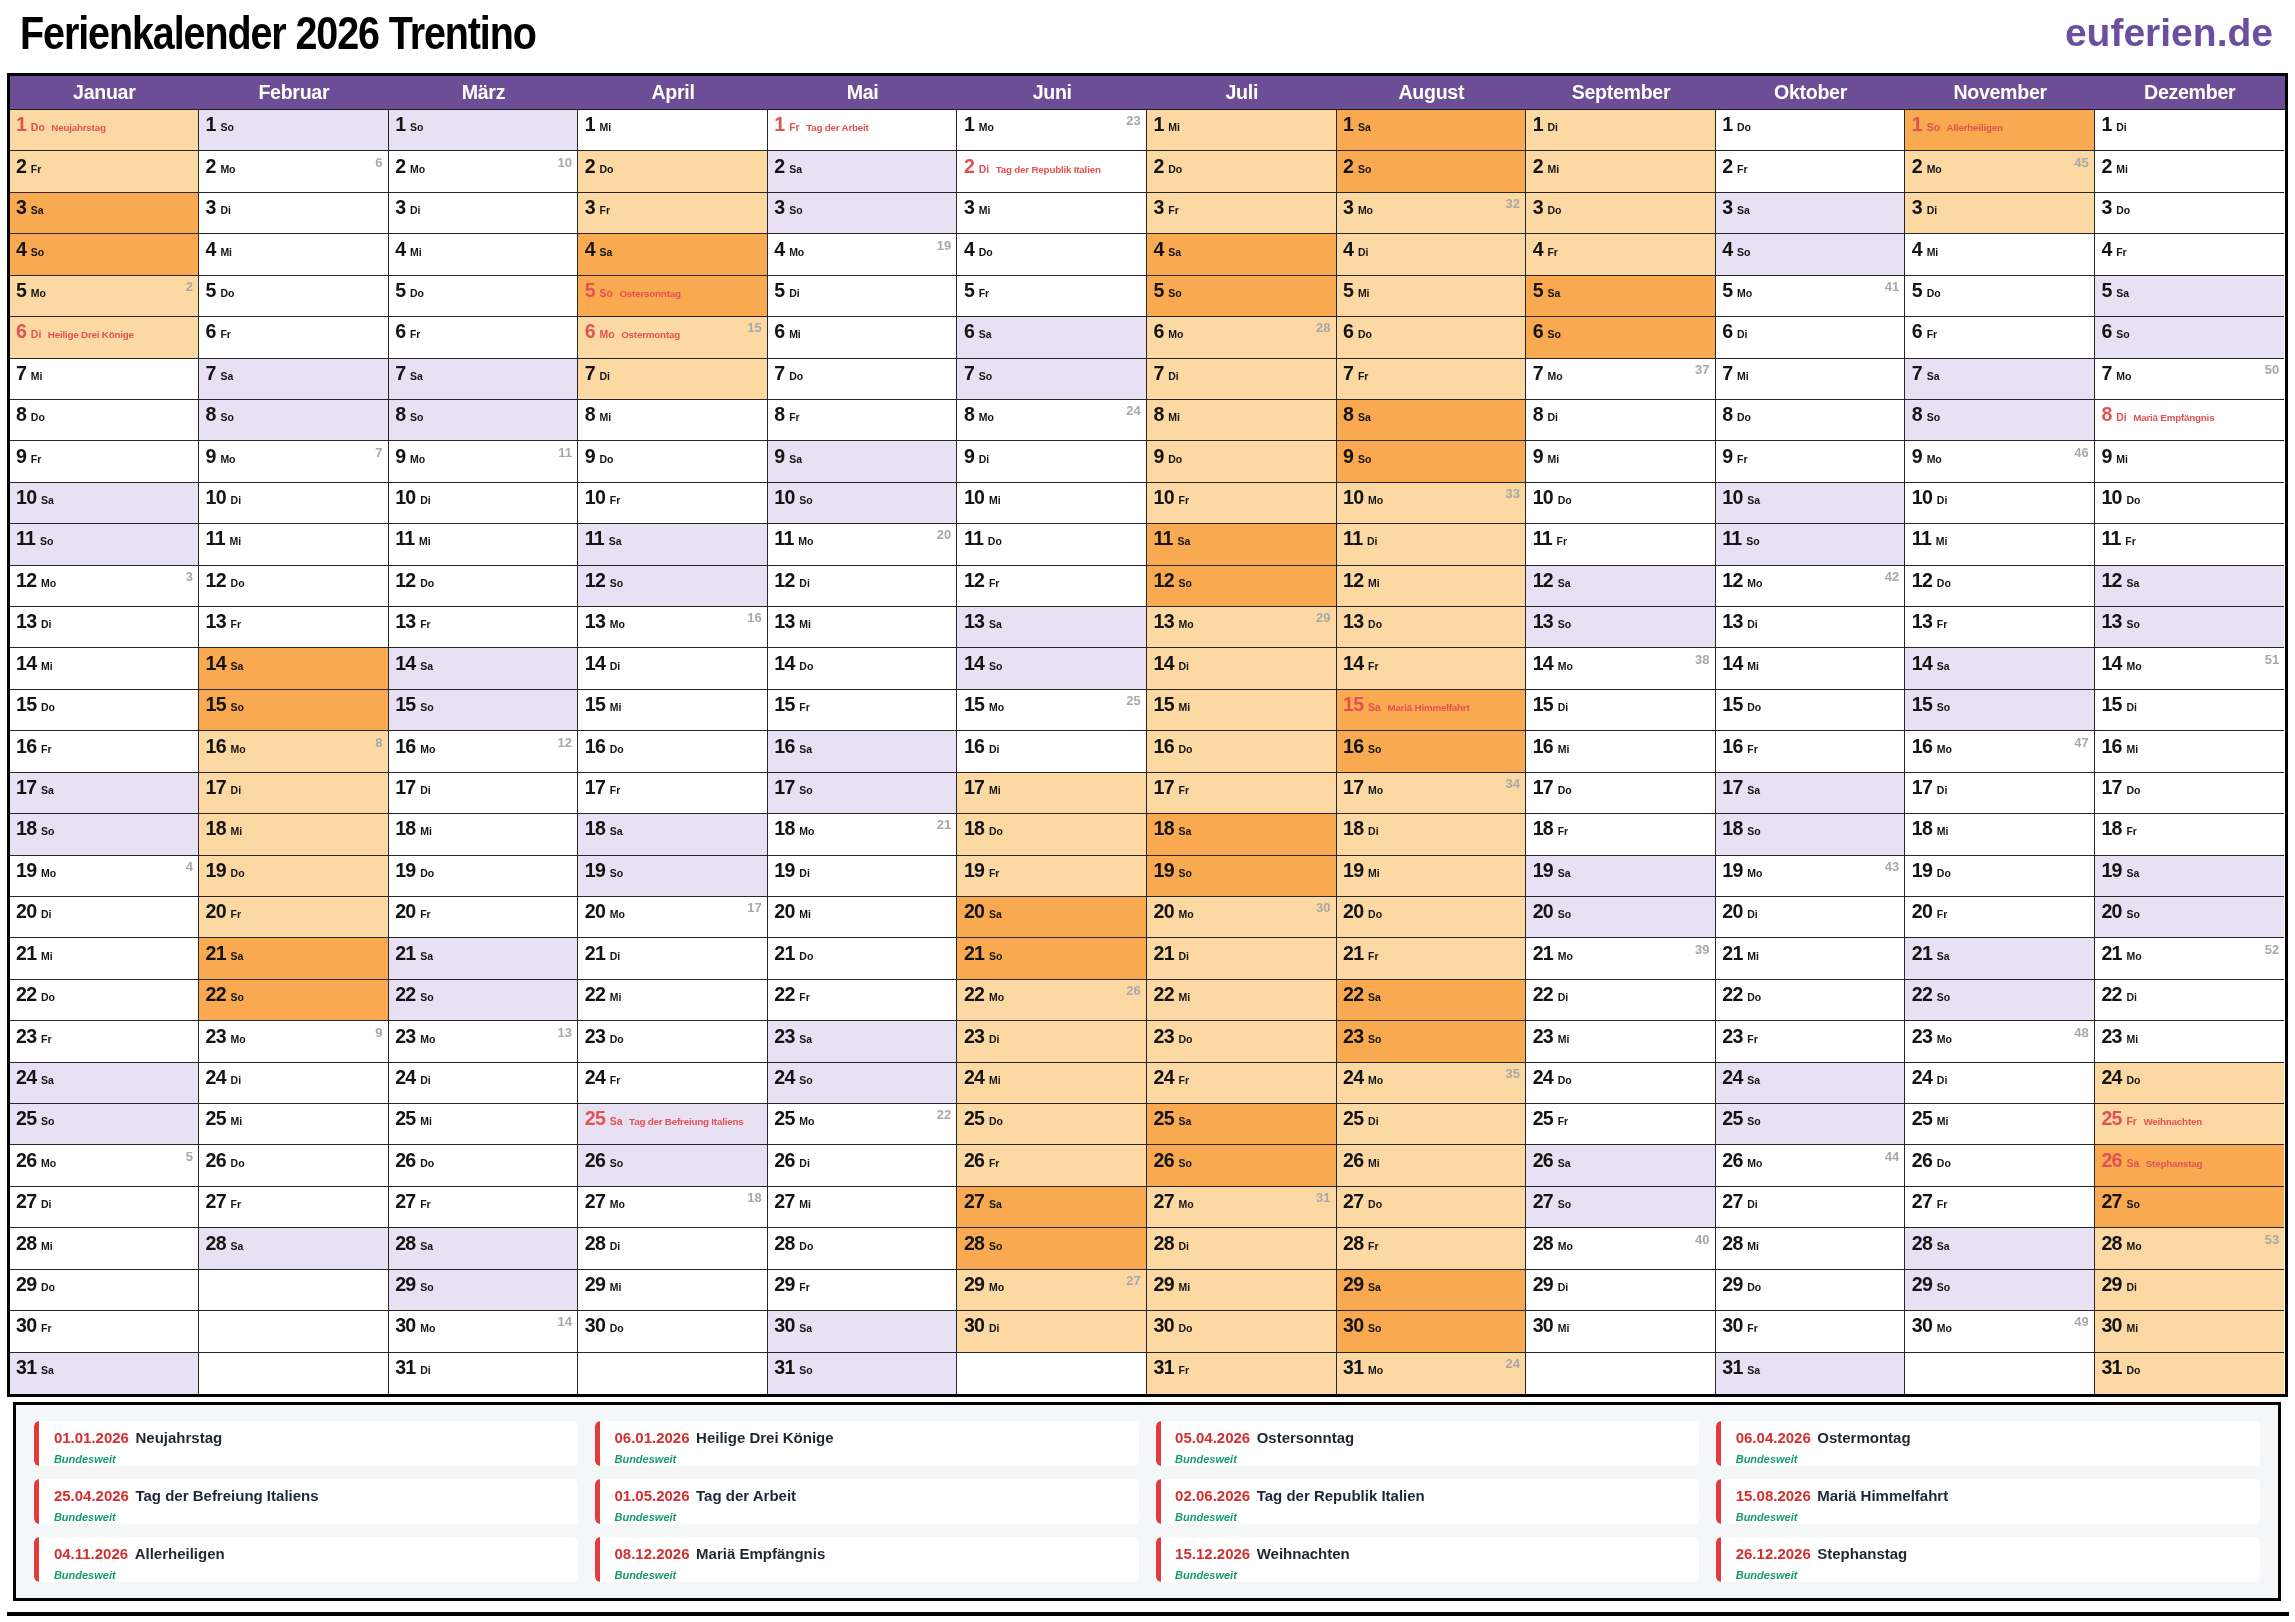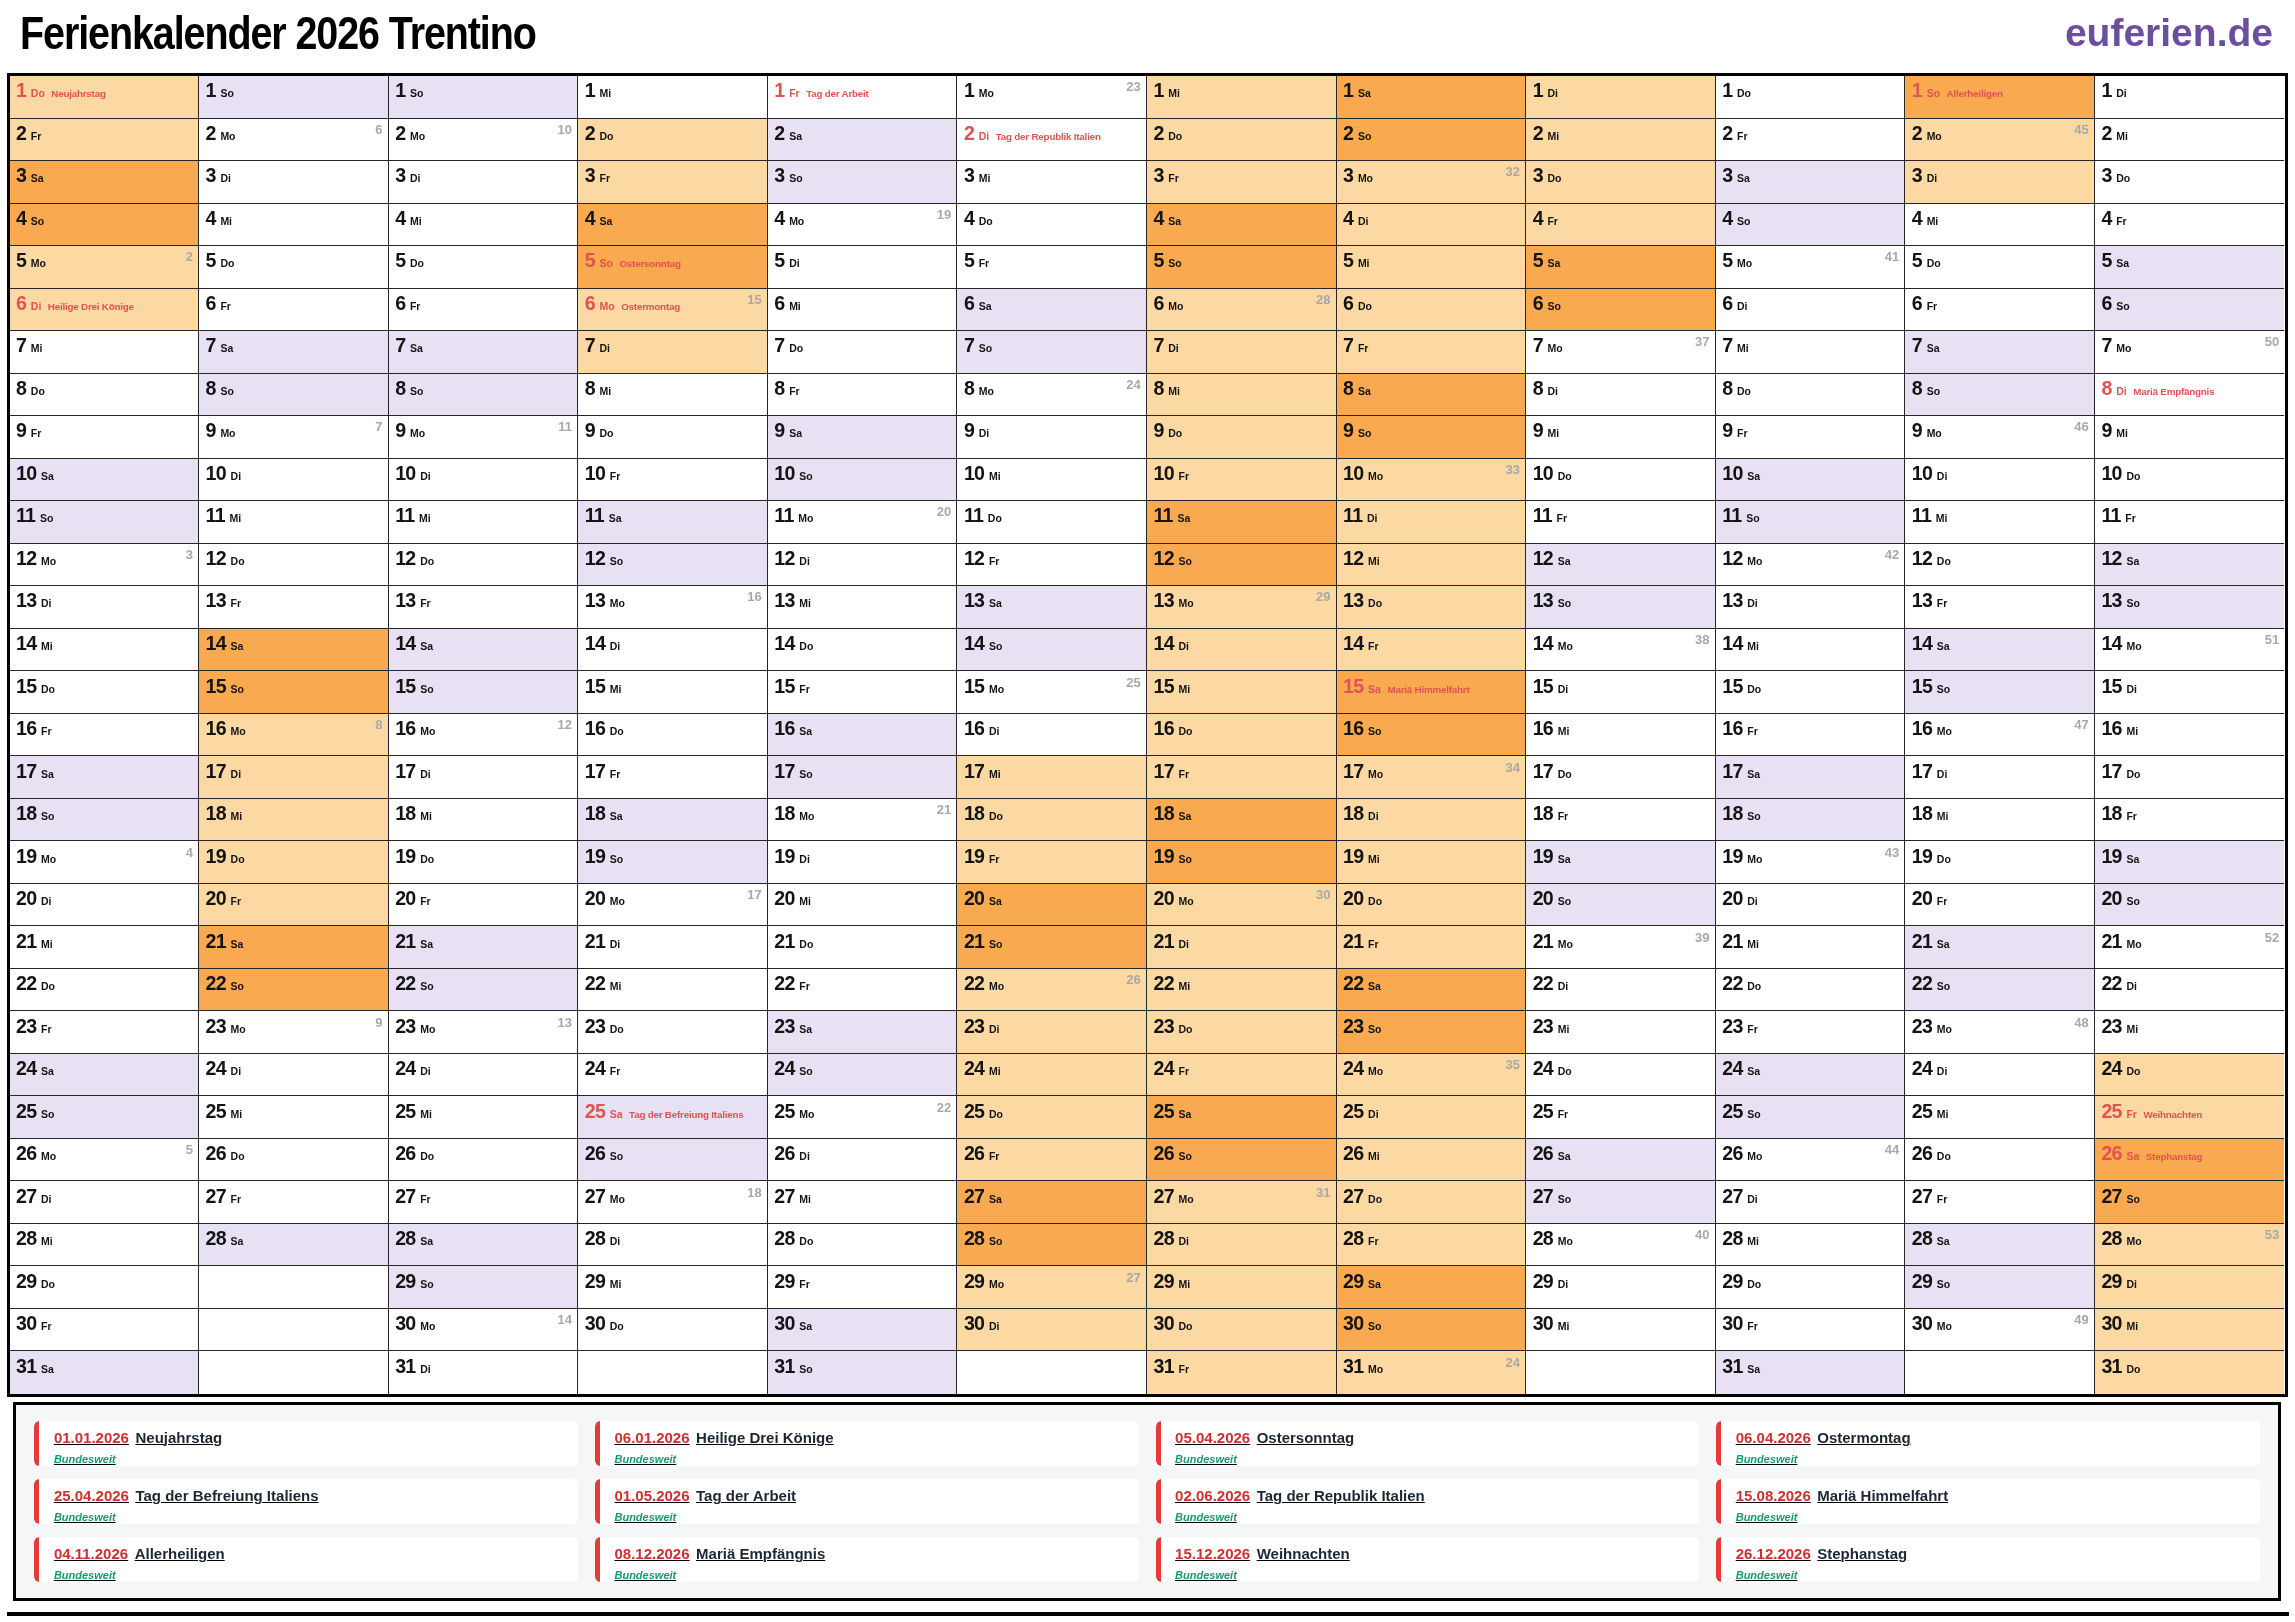--- a/index.html
+++ b/index.html
@@ -21,35 +21,49 @@
   .cell.we{background:#E7E1F3;}
   .cell.vl{background:#FCD9A3;}
   .cell.vd{background:#F9A950;}
   .dnum{font-size:19.6px;font-weight:bold;color:#141414;letter-spacing:-0.7px;}
   .dw{font-size:10.5px;font-weight:bold;color:#141414;margin-left:4.6px;}
   .hol{font-size:9.8px;font-weight:bold;color:#E25252;margin-left:6.5px;letter-spacing:-0.2px;}
   .cell.h .dnum,.cell.h .dw{color:#E25252;}
   .wk{position:absolute;top:3.3px;right:5.2px;font-size:13px;font-weight:bold;color:#A8A8A8;}
   .legend{position:absolute;left:13px;top:1402px;width:2268px;height:199px;box-sizing:border-box;
     border:3.3px solid #000;background:#F4F6F8;display:grid;grid-template-columns:repeat(4,1fr);
-    grid-template-rows:repeat(3,1fr);gap:13px 17px;padding:15.7px 18.3px;text-decoration:underline;}
+    grid-template-rows:repeat(3,1fr);gap:13px 17px;padding:15.7px 18.3px;}
   .lcard{position:relative;background:#fff;border-radius:5.2px;padding:7.9px 10.5px 5.2px 19.6px;box-sizing:border-box;overflow:hidden;}
   .lbar{position:absolute;left:0;top:0;bottom:0;width:5.2px;background:#E23B3B;border-radius:5.2px 0 0 5.2px;}
   .ldate{font-size:15px;font-weight:bold;color:#D32F2F;}
   .lname{font-size:15px;font-weight:bold;color:#1D2733;margin-left:6.5px;}
   .lscope{display:block;margin-top:7px;font-size:11px;font-weight:bold;font-style:italic;color:#169B6F;}
   .footer-line{position:absolute;left:6.5px;top:1612px;width:2282px;height:3.9px;background:#000;}
 </style>
 </head>
 <body>
 
 <div class="page-title">Ferienkalender 2026 Trentino</div>
 <a class="brand">euferien.de</a>
 
 <div class="calendar">
+  <div class="cal-header">
+      <div class="mh">Januar</div>
+      <div class="mh">Februar</div>
+      <div class="mh">März</div>
+      <div class="mh">April</div>
+      <div class="mh">Mai</div>
+      <div class="mh">Juni</div>
+      <div class="mh">Juli</div>
+      <div class="mh">August</div>
+      <div class="mh">September</div>
+      <div class="mh">Oktober</div>
+      <div class="mh">November</div>
+      <div class="mh">Dezember</div>
+    </div>
   <div class="cal-body">
       <div class="cell vl h"><span class="dnum">1</span><span class="dw">Do</span><span class="hol">Neujahrstag</span></div>
       <div class="cell we"><span class="dnum">1</span><span class="dw">So</span></div>
       <div class="cell we"><span class="dnum">1</span><span class="dw">So</span></div>
       <div class="cell n"><span class="dnum">1</span><span class="dw">Mi</span></div>
       <div class="cell n h"><span class="dnum">1</span><span class="dw">Fr</span><span class="hol">Tag der Arbeit</span></div>
       <div class="cell n"><span class="dnum">1</span><span class="dw">Mo</span><span class="wk">23</span></div>
       <div class="cell vl"><span class="dnum">1</span><span class="dw">Mi</span></div>
       <div class="cell vd"><span class="dnum">1</span><span class="dw">Sa</span></div>
       <div class="cell vl"><span class="dnum">1</span><span class="dw">Di</span></div>

